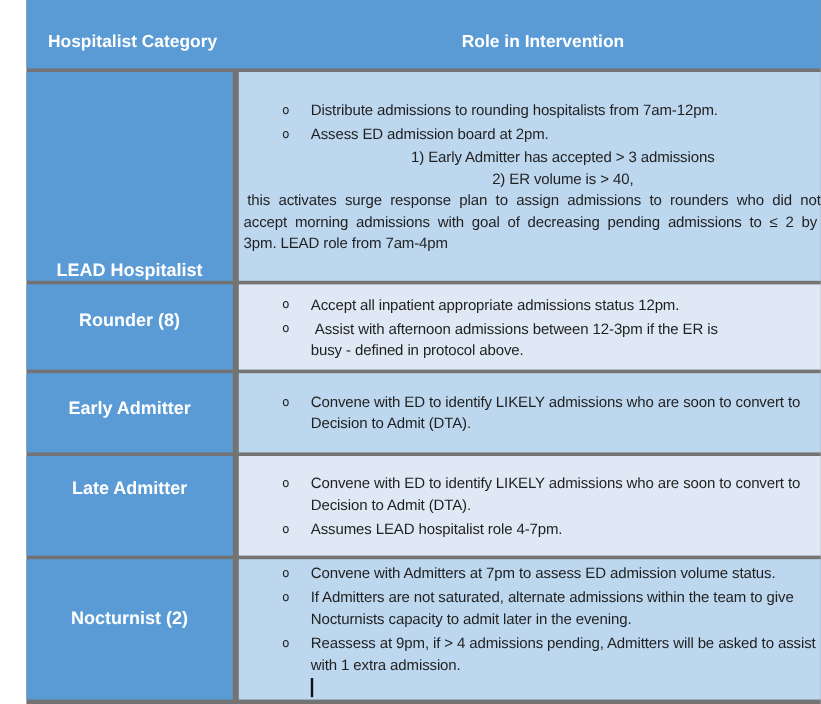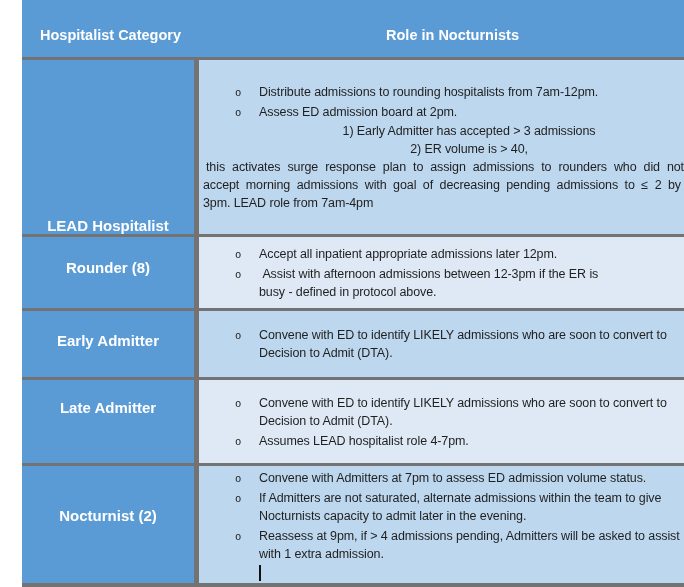--- a/index.html
+++ b/index.html
@@ -51,21 +51,21 @@
 </head>
 <body>
 
 <div id="stage" style="--blue: #5B9BD5; --bandA: #BDD7EE; --bandB: #DEE9F5; color: rgb(31, 31, 31);">
 
   <div class="hdr">
     <div class="h1">
       <span>Hospitalist Category</span>
     </div>
     <div class="h2">
-      <span>Role in Nocturnists</span>
+      <span>Role in Intervention</span>
     </div>
   </div>
 
   <div class="row" style="height:174px">
     <div class="cat cat-lead">
       <span>LEAD Hospitalist</span>
     </div>
     <div class="content band-a">
       <div class="li">
         <span class="marker">o</span>
@@ -83,21 +83,21 @@
     </div>
   </div>
 
   <div class="row" style="height:71px">
     <div class="cat cat-rounder">
       <span>Rounder (8)</span>
     </div>
     <div class="content band-b">
       <div class="li">
         <span class="marker">o</span>
-        <span class="btext">Accept all inpatient appropriate admissions later 12pm.</span>
+        <span class="btext">Accept all inpatient appropriate admissions status 12pm.</span>
       </div>
       <div class="li">
         <span class="marker">o</span>
         <span class="btext"> Assist with afternoon admissions between 12-3pm if the ER is
 busy - defined in protocol above.</span>
       </div>
     </div>
   </div>
 
   <div class="row" style="height:66px">

